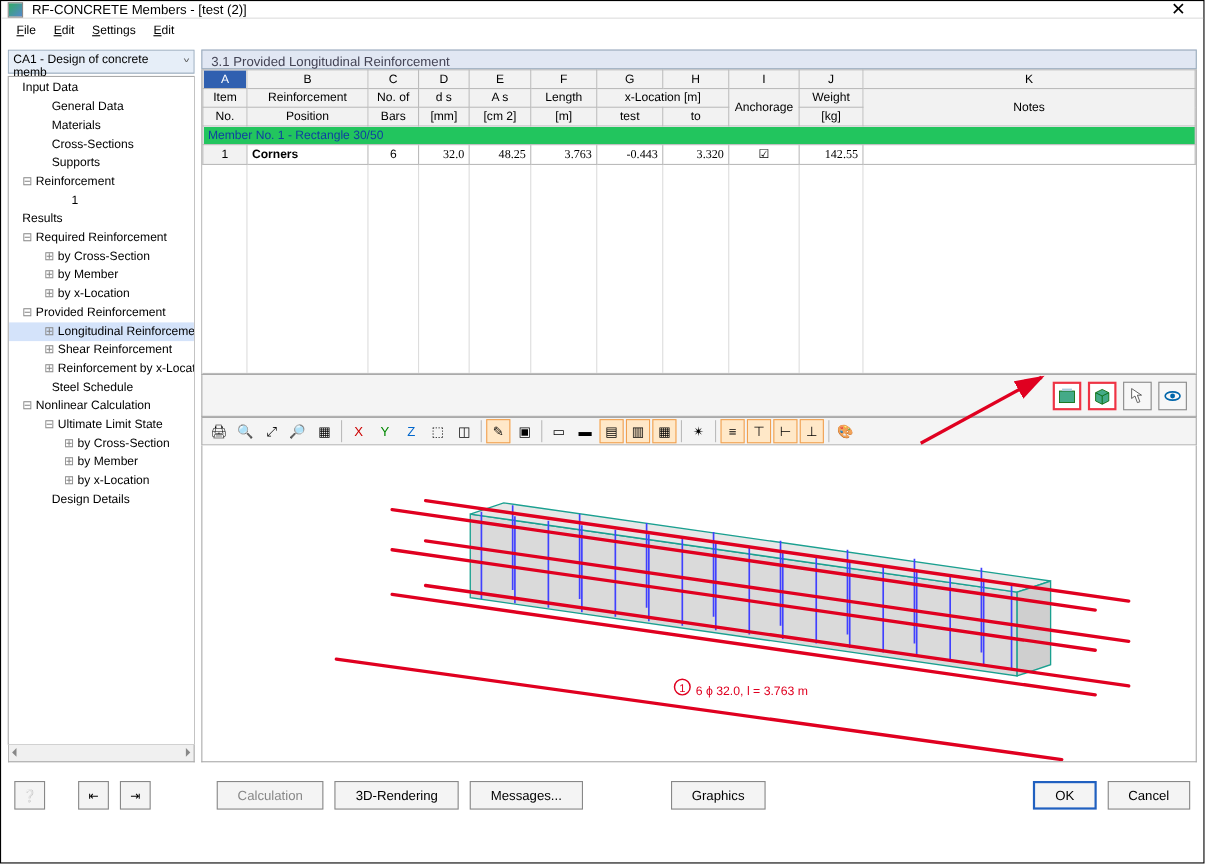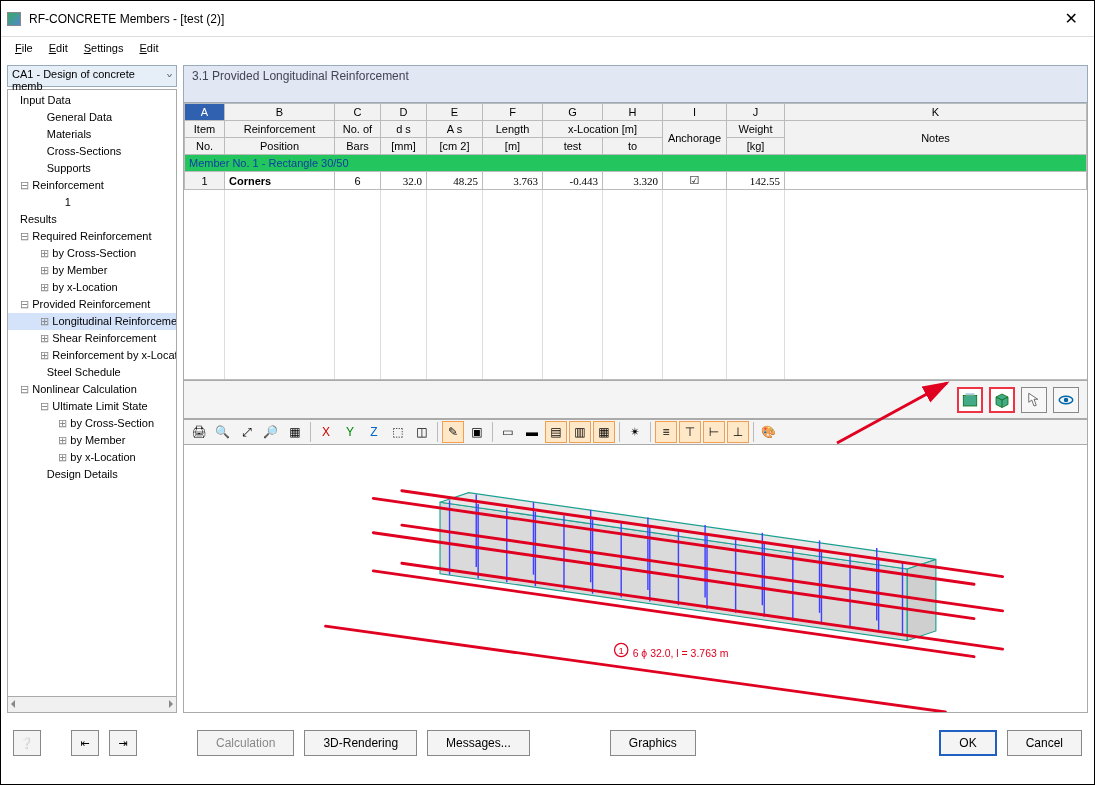--- a/index.html
+++ b/index.html
@@ -1,19 +1,19 @@
 <!DOCTYPE html>
 <html><head>
 <meta charset="utf-8">
 <style>
 * { box-sizing: border-box; margin: 0; padding: 0; }
 body { font-family: "Segoe UI", Tahoma, sans-serif; font-size: 11px; background: #fff; color: #000; width: 1095px; height: 785px; overflow: hidden; position: relative; border: 1px solid #000; }
 
 
-.titlebar { height: 36px; display: flex; align-items: center; padding: 0 6px; border-bottom: 1px solid #ddd; }
+.titlebar { height: 16px; display: flex; align-items: center; padding: 0 6px; border-bottom: 1px solid #ddd; }
 .titlebar .app-icon { width: 14px; height: 14px; background: linear-gradient(135deg,#3a6 0%, #58c 100%); border: 1px solid #888; margin-right: 8px; }
 .titlebar .title { flex: 1; font-size: 12px; }
 .titlebar .close { font-size: 16px; font-family: Arial; color: #000; cursor: pointer; padding: 0 10px; }
 
 
 .menubar { height: 22px; display: flex; align-items: center; padding: 0 6px; }
 .menubar .m { padding: 2px 8px; cursor: pointer; }
 .menubar .m::first-letter { text-decoration: underline; }
 
 
@@ -32,21 +32,21 @@
 .tree .exp::before { content:"⊟ "; color:#888; }
 .tree .col::before { content:"⊞ "; color:#888; }
 .tree .leaf::before { content:" · "; color:transparent; }
 .sidebar-scroll { height:16px; border:1px solid #aaa; border-top:none; background:#f0f0f0; position:relative; }
 .sidebar-scroll::before, .sidebar-scroll::after { content:""; position:absolute; top:3px; width:0; height:0; border:4px solid transparent; }
 .sidebar-scroll::before { left:3px; border-right-color:#888; border-left:none; }
 .sidebar-scroll::after { right:3px; border-left-color:#888; border-right:none; }
 
 
 .main { flex:1; display:flex; flex-direction:column; }
-.panel-title { height:38px; background:#e1e7f3; border:1px solid #9ab; padding:3px 8px; font-size:12px; color:#445; }
+.panel-title { height:18px; background:#e1e7f3; border:1px solid #9ab; padding:3px 8px; font-size:12px; color:#445; }
 
 
 .table-wrap { border:1px solid #aaa; border-top:none; }
 table.grid { border-collapse: collapse; width:100%; table-layout: fixed; }
 table.grid th, table.grid td { border:1px solid #bbb; padding:2px 4px; text-align:center; font-size:11px; height:17px; overflow:hidden; white-space:nowrap; }
 table.grid th { background:#f2f2f2; font-weight:normal; }
 table.grid th.act { background:#3060b0; color:#fff; }
 table.grid td.grp { background:#22c55e; text-align:left; color:#1040a0; }
 table.grid td.L { text-align:left;font-weight:bold; }
 table.grid td.R { text-align:right;font-family:Liberation Serif, serif; }

